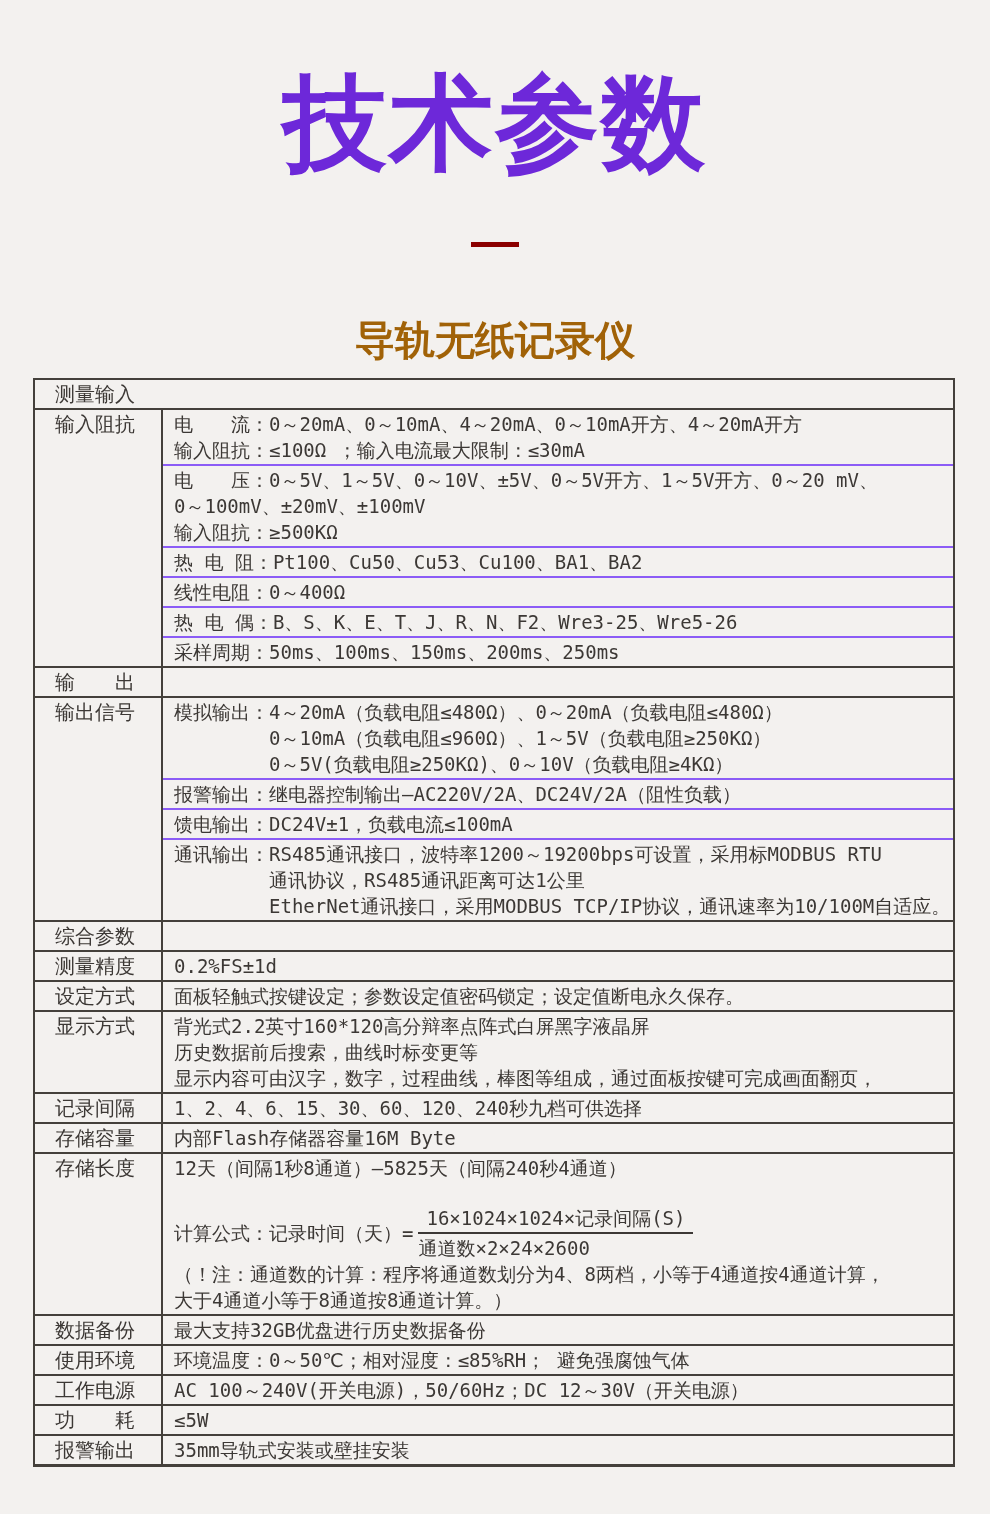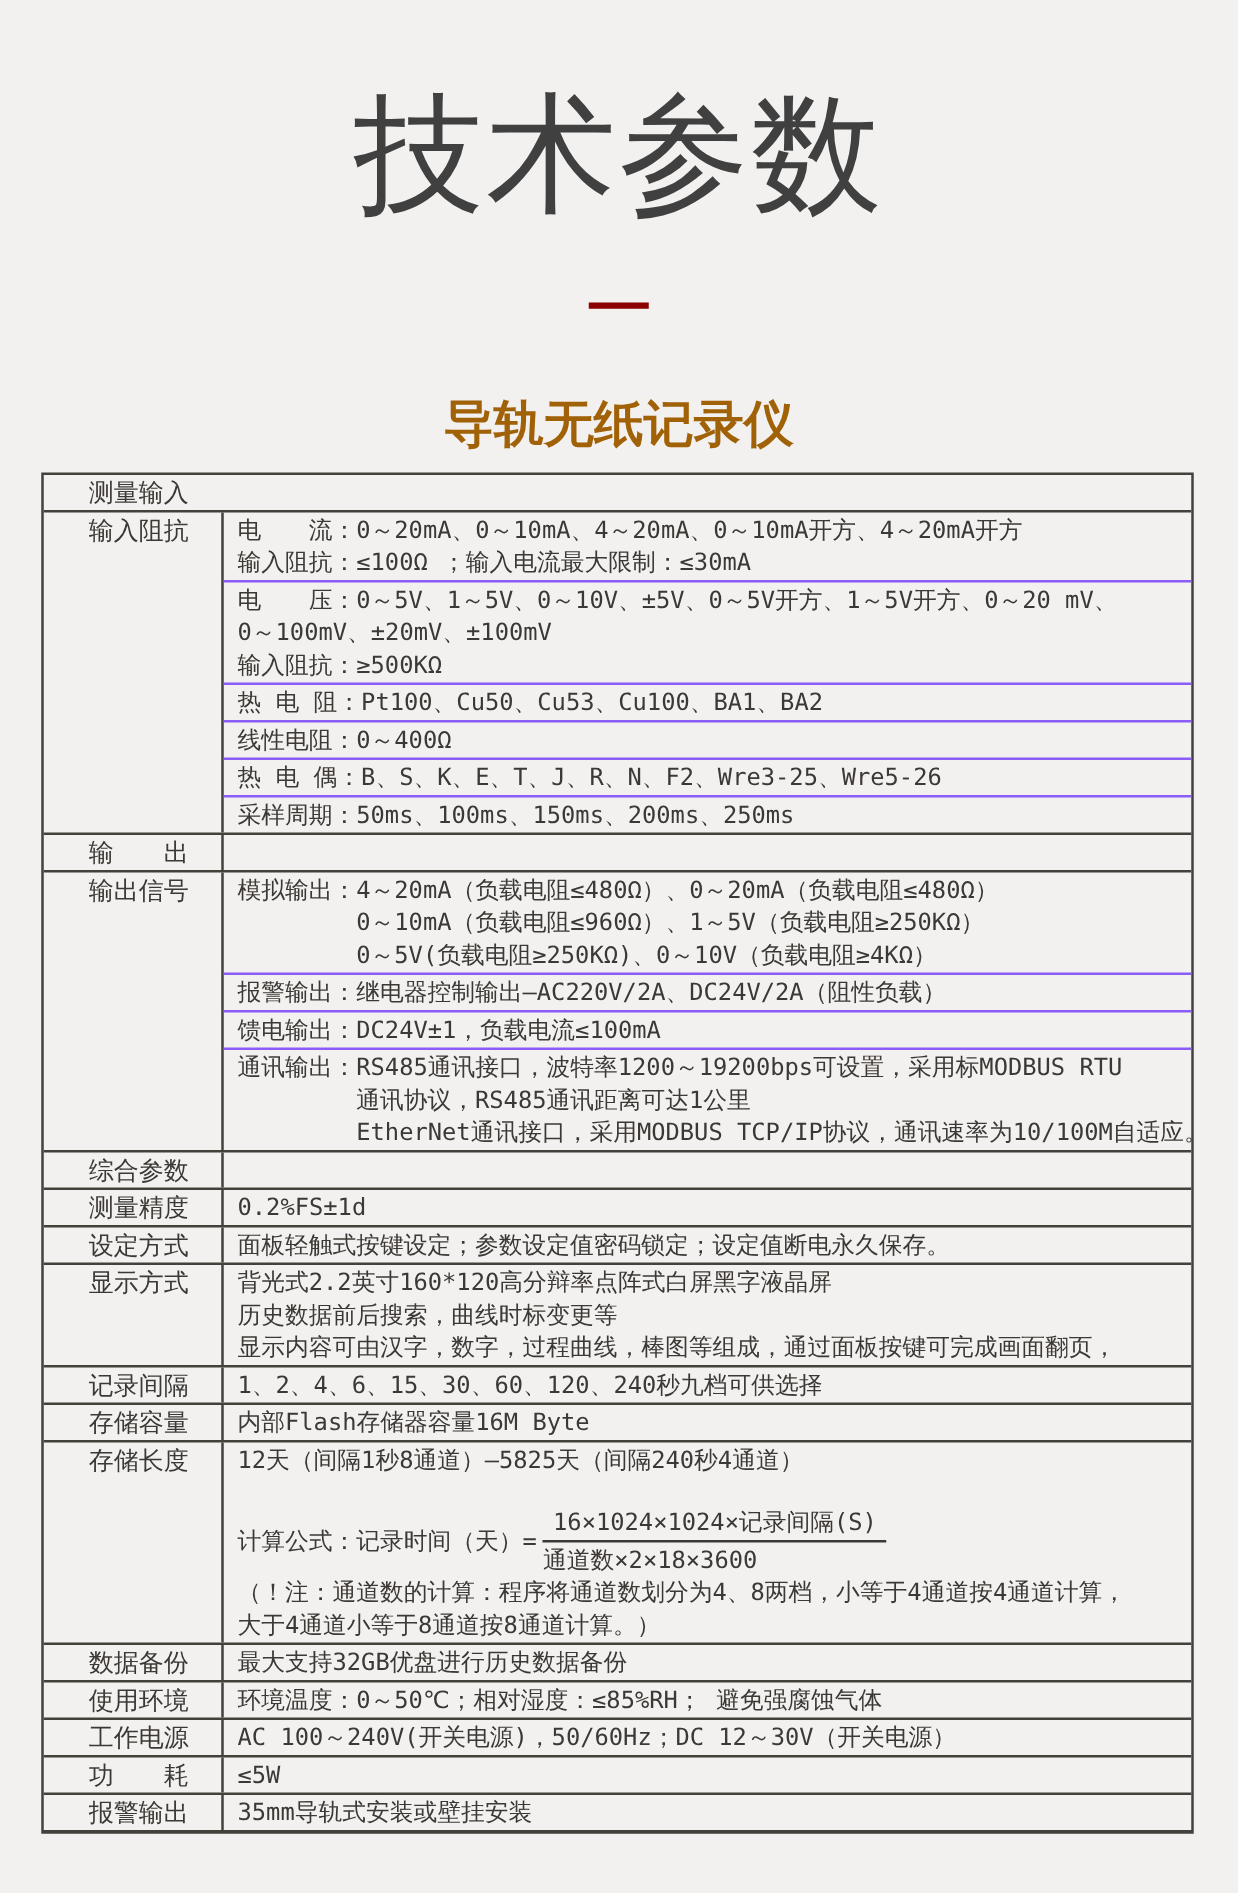--- a/index.html
+++ b/index.html
@@ -6,24 +6,24 @@
   html, body {
     width: 990px; height: 1514px;
     background: #f3f1ef;
     color: #3c3835;
     font-family: "DejaVu Sans", sans-serif;
     overflow: hidden;
   }
   .header { text-align: center; padding-top: 66px; }
   .page-title {
     font-size: 104px;
-    font-weight: 400;
+    font-weight: 700;
     line-height: 1.1;
     letter-spacing: 2px;
-    color: #404040;
+    color: #6d28d9;
   }
   .title-dash {
     width: 48px; height: 5px;
     background: #8b0000;
     margin: 62px auto 0 auto;
   }
   .subtitle {
     margin-top: 70px;
     font-size: 40px;
     font-weight: 700;
@@ -41,21 +41,20 @@
   }
   .t-row { display: flex; border-top: 2px solid #44403b; }
   .t-row:first-child { border-top: none; }
   .t-label {
     flex: 0 0 128px;
     border-right: 2px solid #44403b;
     padding: 1px 0 1px 20px;
     font-size: 20px;
     line-height: 26px;
     white-space: nowrap;
-    margin-left: 16px;
   }
   .t-label.full { flex: 1 1 auto; border-right: none; }
   .t-content { flex: 1 1 auto; min-width: 0; }
   .cell { border-top: 2px solid #8b5cf6; padding: 1px 0 1px 11px; }
   .cell:first-child { border-top: none; }
   .line { line-height: 26px; white-space: nowrap; }
   .line.cont { padding-left: 95px; }
   .gap-line { height: 24px; }
   .formula-line { display: flex; align-items: center; line-height: 26px; white-space: nowrap; }
   .fraction { display: inline-block; text-align: left; margin-left: 5px; }
@@ -190,21 +189,21 @@
   <div class="t-row">
     <div class="t-label">存储长度</div>
     <div class="t-content">
       <div class="cell">
         <div class="line">12天（间隔1秒8通道）—5825天（间隔240秒4通道）</div>
         <div class="gap-line"></div>
         <div class="formula-line">
           <span>计算公式：记录时间（天）=</span>
           <span class="fraction">
             <span class="num">16×1024×1024×记录间隔(S)</span>
-            <span class="den">通道数×2×18×3600</span>
+            <span class="den">通道数×2×24×2600</span>
           </span>
         </div>
         <div class="line">（！注：通道数的计算：程序将通道数划分为4、8两档，小等于4通道按4通道计算，</div>
         <div class="line">大于4通道小等于8通道按8通道计算。）</div>
       </div>
     </div>
   </div>
 
   <div class="t-row">
     <div class="t-label">数据备份</div>

